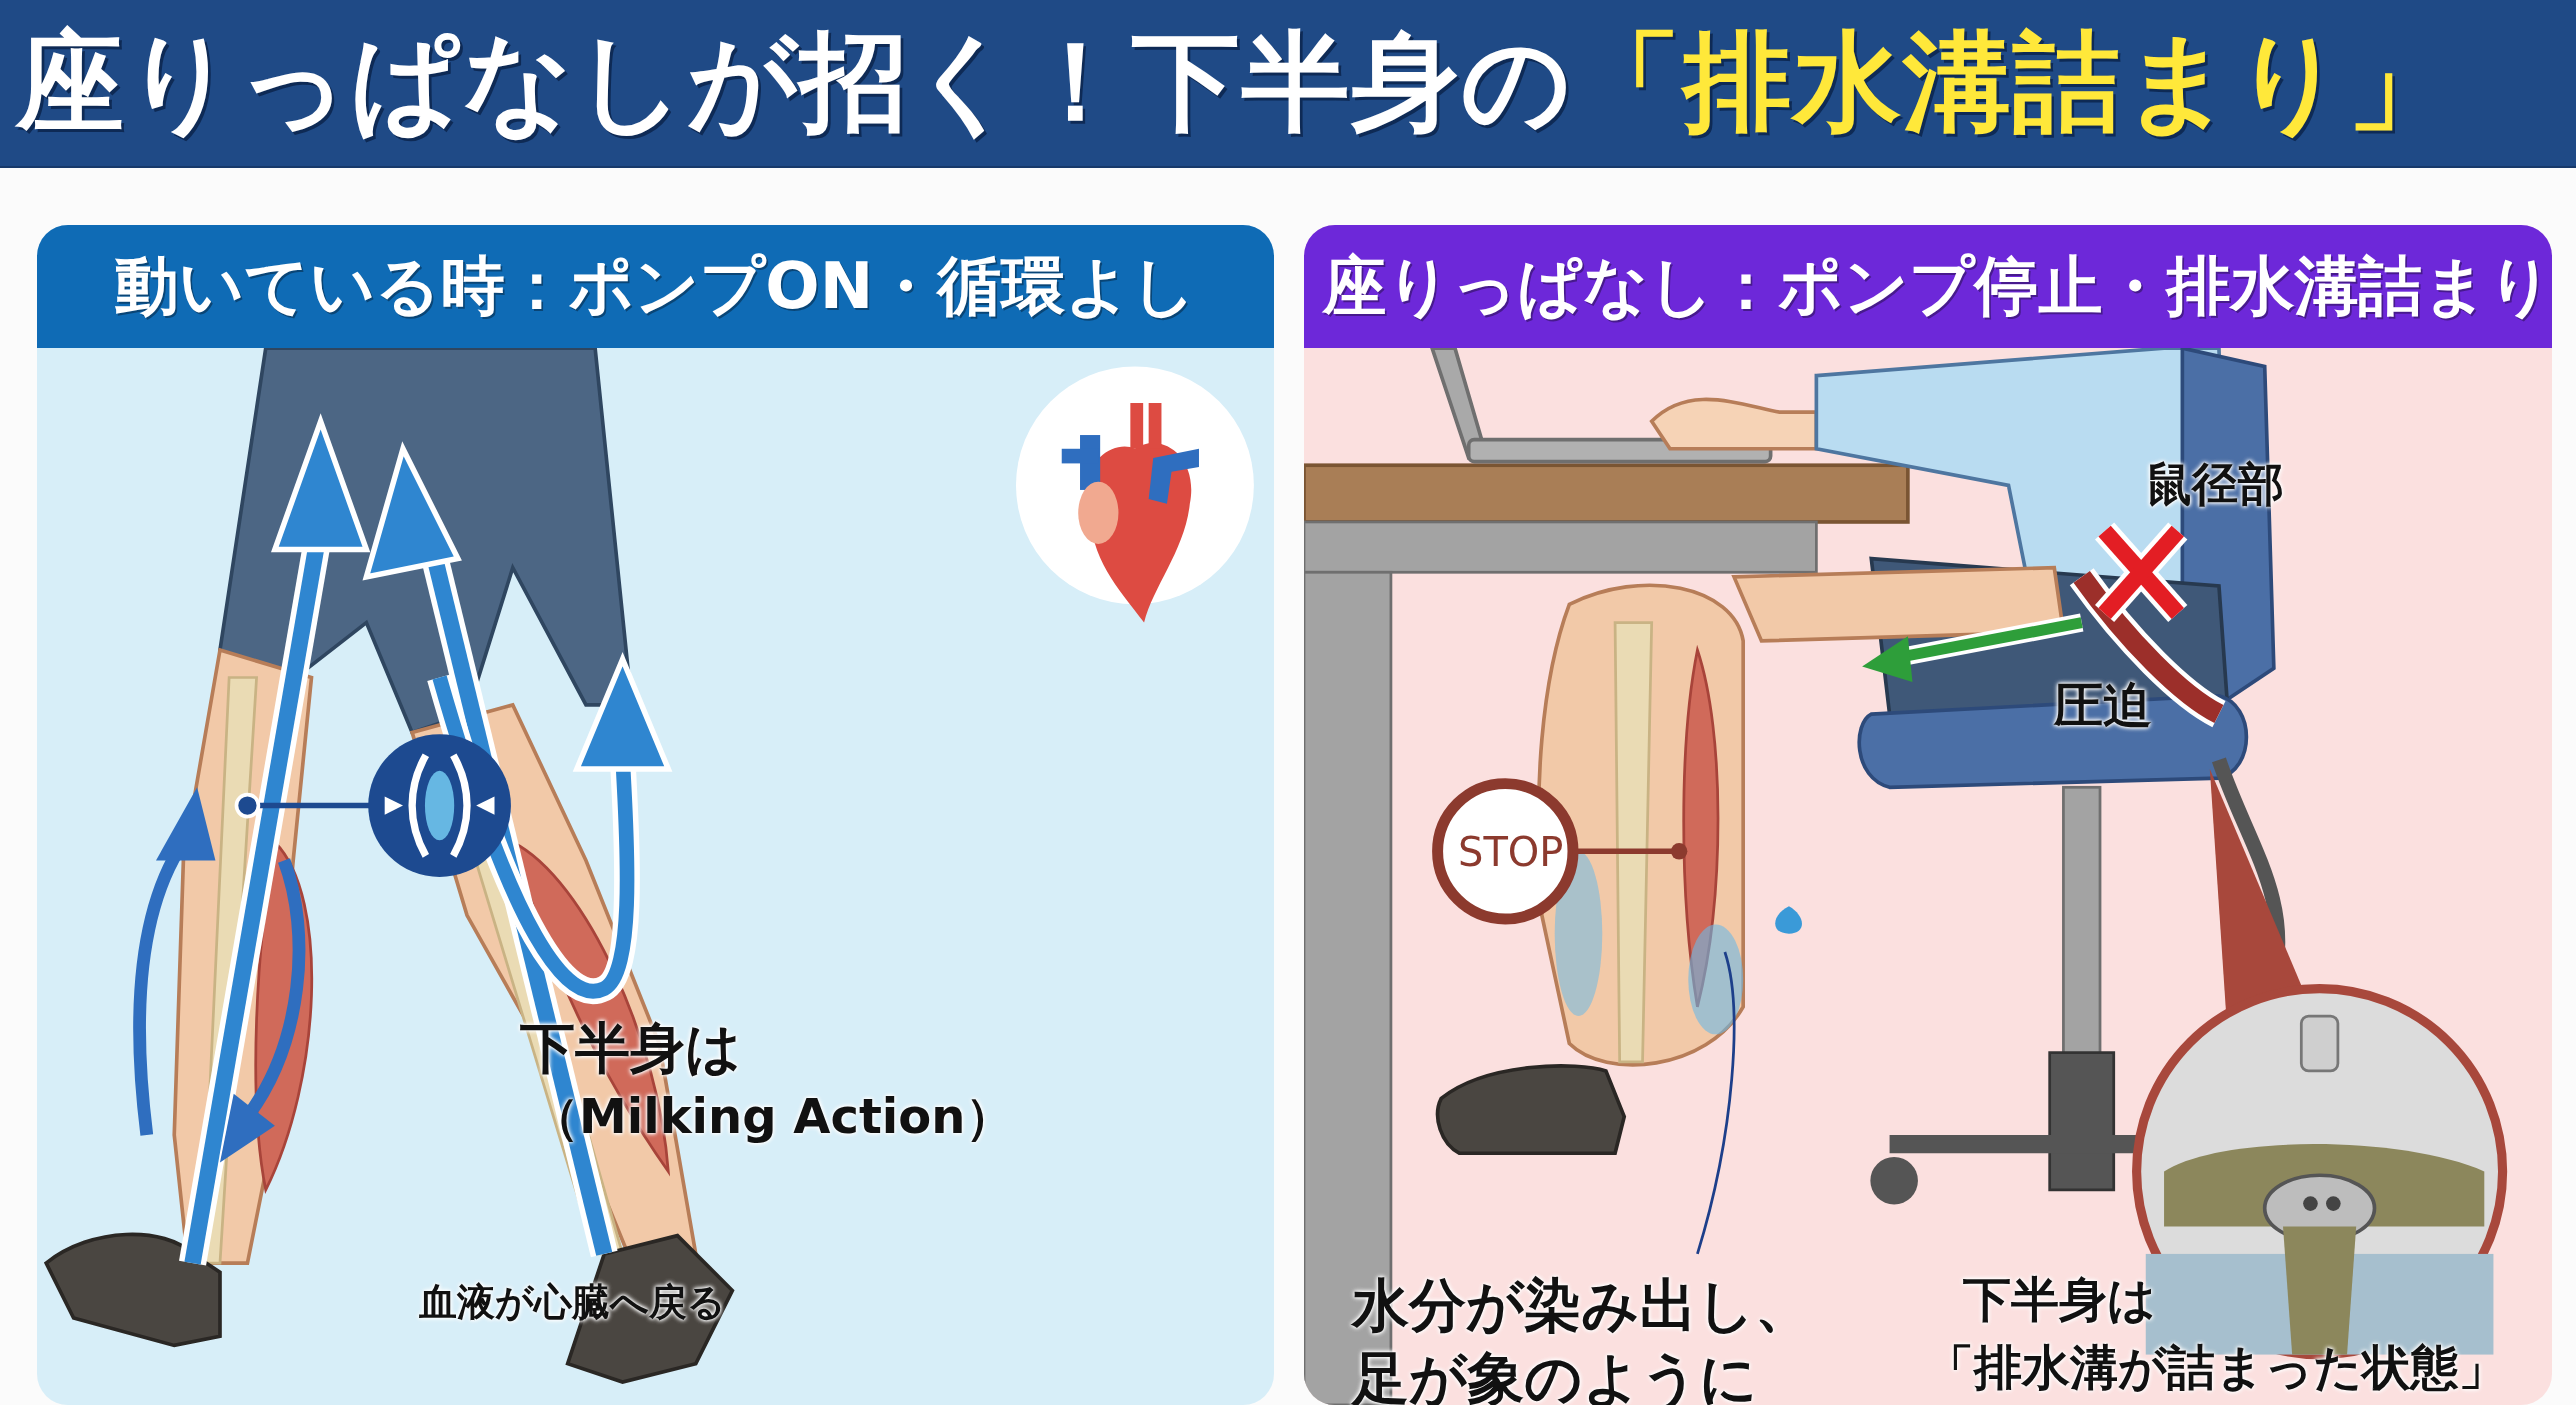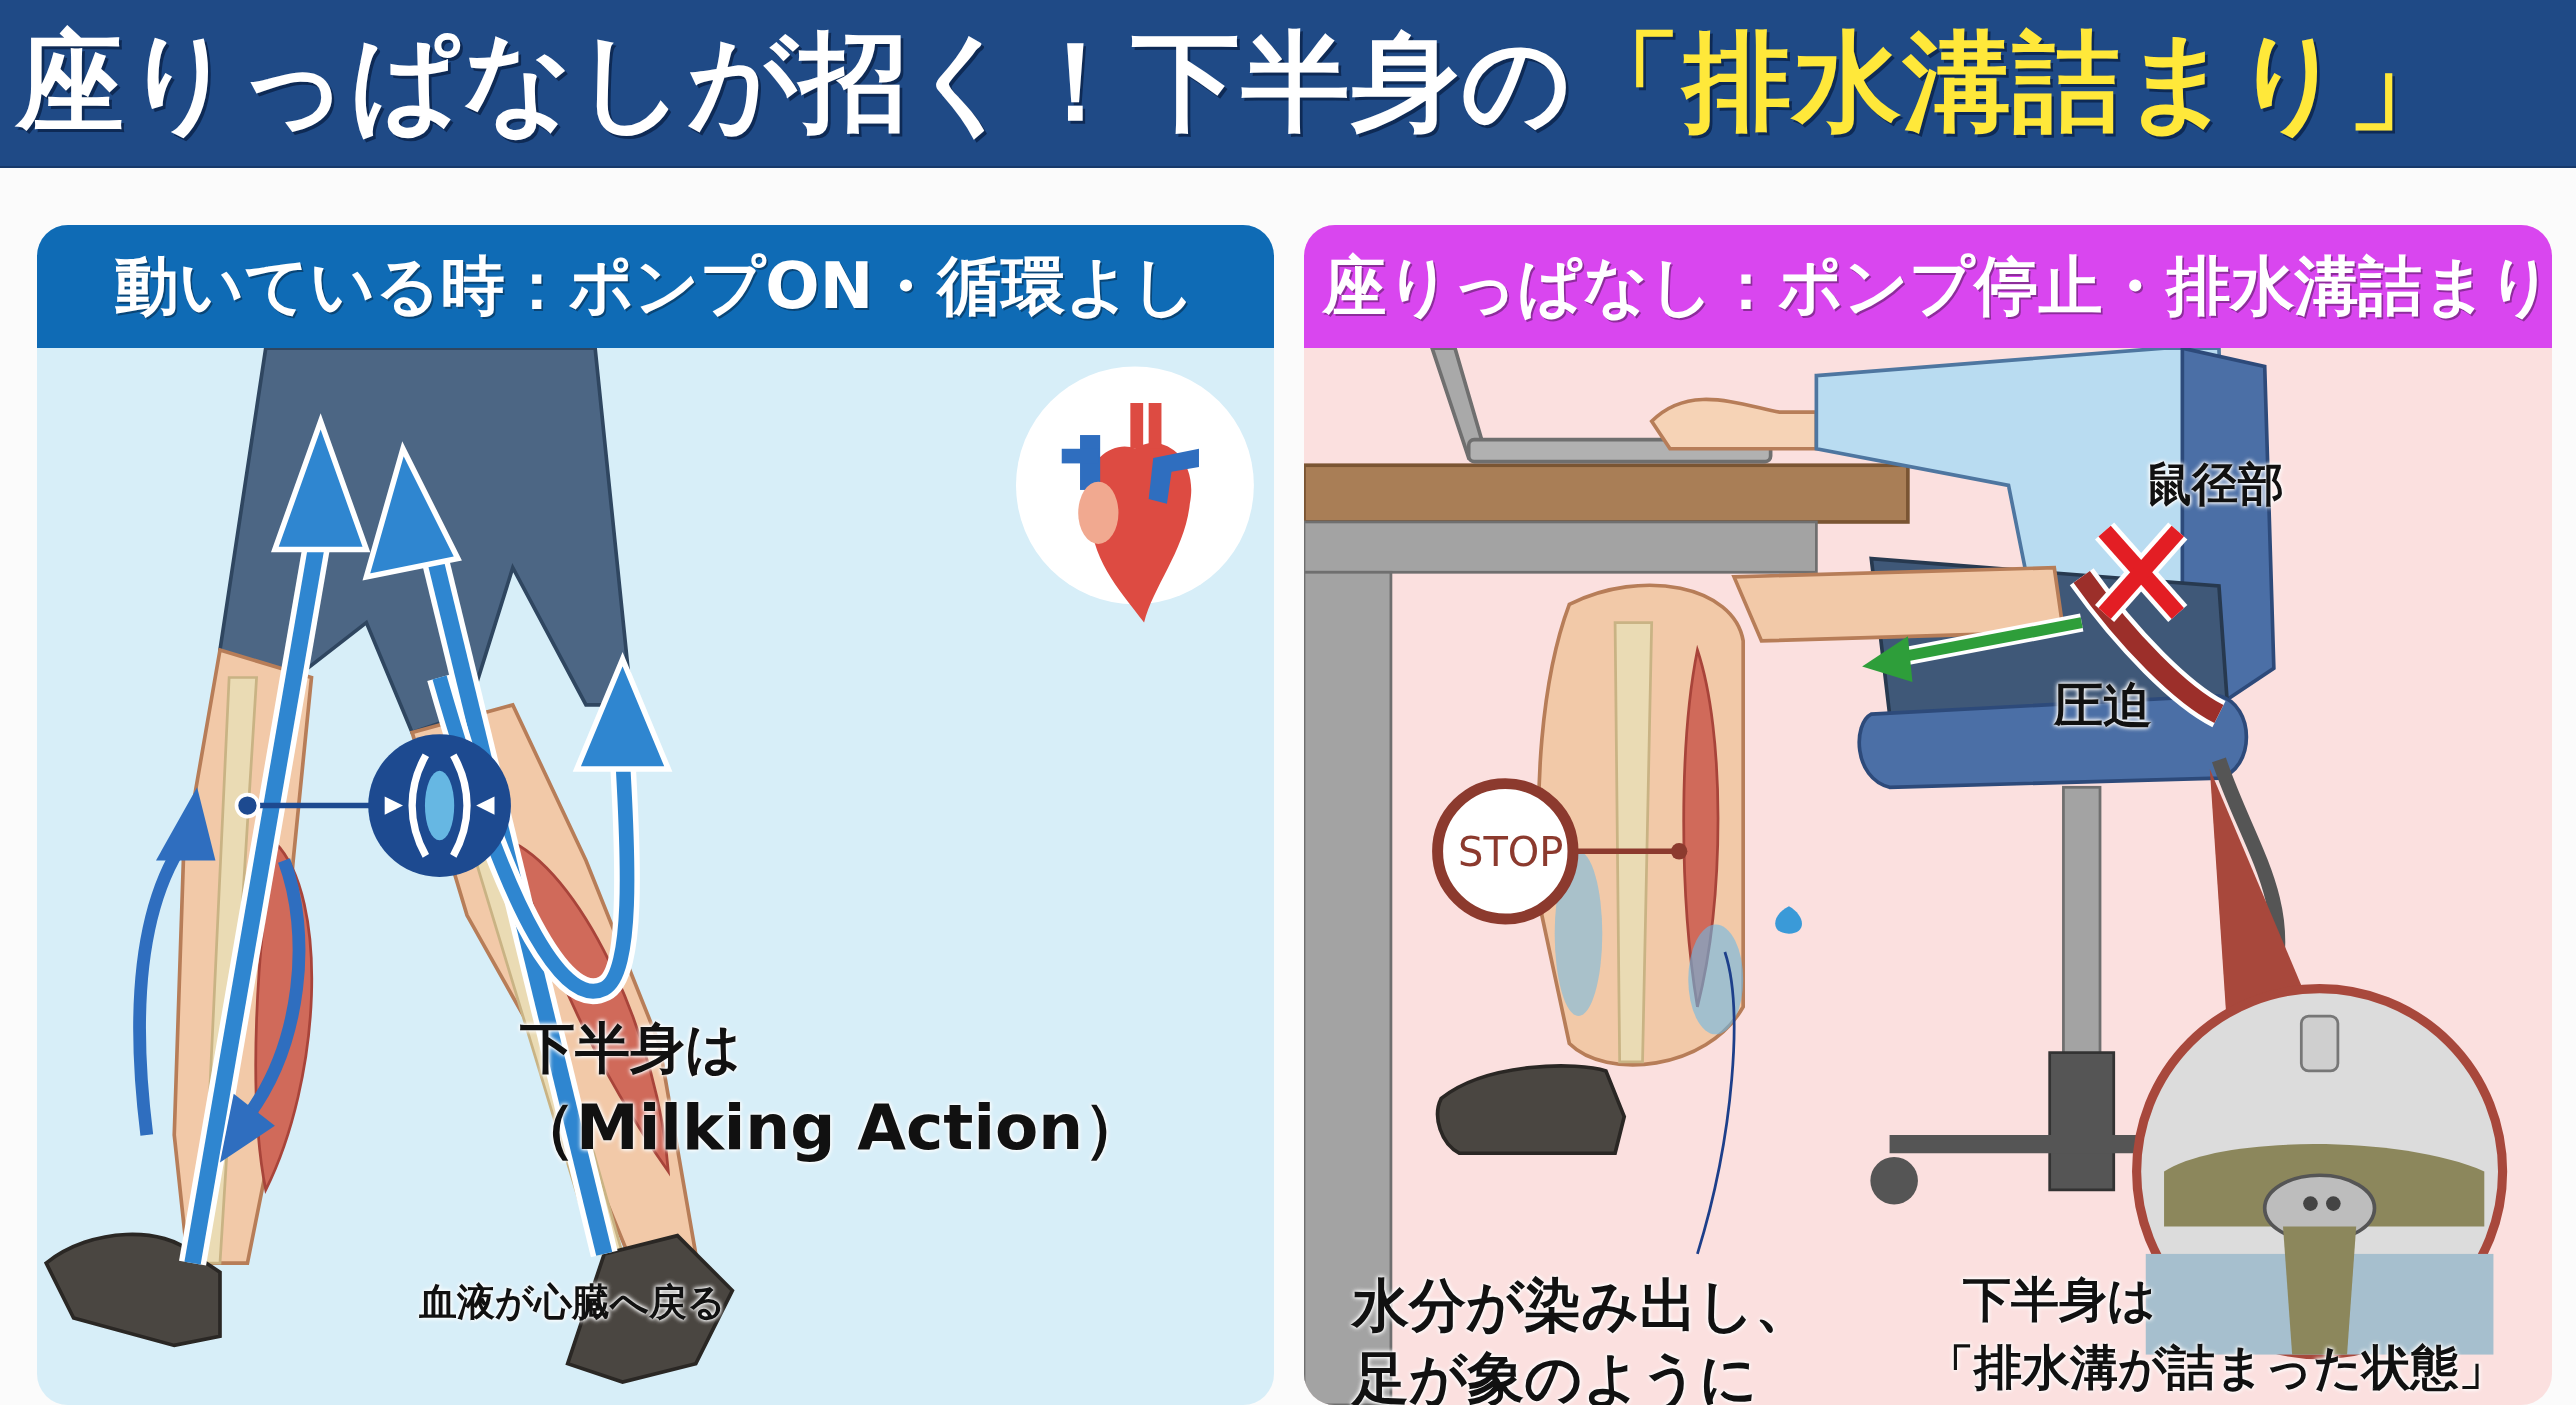--- a/index.html
+++ b/index.html
@@ -10,21 +10,21 @@
   .banner-title { font-size:108px; font-weight:bold; color:#ffffff; letter-spacing:1.8px;
                   text-shadow:2.7px 2.7px 0 #0e2a55; white-space:nowrap; }
   .banner-title .hl { color:#ffe83a; }
 
   .panel { position:absolute; top:201px; height:1180px; border-radius:31px; overflow:hidden;margin-top:24px; }
   .panel.left { left:37px; width:1237px; background:#d7eef8; }
   .panel.right { left:1304px; width:1248px; background:#fbe0df; }
   .panel-head { height:123px; display:flex; align-items:center; justify-content:center;
                 color:#fff; font-weight:bold; font-size:64px; white-space:nowrap; text-shadow:1.8px 1.8px 0 rgba(0,0,0,.35); }
   .left .panel-head { background:#0f6bb5; }
-  .right .panel-head { background:#d946ef;padding-left:20px; }
+  .right .panel-head { background:#6d28d9;padding-left:20px; }
 
   .art { position:absolute; left:0; top:123px; }
   .label { position:absolute; font-weight:bold; color:#111; white-space:nowrap;
            text-shadow:0 0 5.5px #fff, 0 0 5.5px #fff, 0 0 2.7px #fff; }
   .stop-text { position:absolute; font-weight:normal; color:#8c3a2e; font-size:40px; }
 </style>
 </head>
 <body>
 
 <div class="banner">
@@ -80,21 +80,21 @@
     <line x1="230" y1="500" x2="380" y2="500" stroke="#1d4a90" stroke-width="6"></line>
     <circle cx="230" cy="500" r="12" fill="#1d4a90" stroke="#fff" stroke-width="4"></circle>
     <circle cx="440" cy="500" r="78" fill="#1d4a90"></circle>
     <path d="M425 445 C405 480 405 520 425 555 M455 445 C475 480 475 520 455 555" stroke="#fff" stroke-width="8" fill="none"></path>
     <ellipse cx="440" cy="500" rx="16" ry="38" fill="#66b7e3"></ellipse>
     <polygon points="380,490 400,500 380,510" fill="#fff"></polygon>
     <polygon points="500,490 480,500 500,510" fill="#fff"></polygon>
   </svg>
 
   <div class="label" style="left:483px; top:787px; font-size:55px;">下半身は</div>
-  <div class="label" style="left:476px; top:860px; font-size:63px;">（Milking Action）</div>
+  <div class="label" style="left:494px; top:860px; font-size:48px;">（Milking Action）</div>
   <div class="label" style="left:382px; top:1052px; font-size:38px;">血液が心臓へ戻る</div>
 </div>
 
 <div class="panel right">
   <div class="panel-head">座りっぱなし：ポンプ停止・排水溝詰まり</div>
 
   <svg class="art" width="1248" height="1057" viewBox="0 0 1364 1155">
 
     <g>
       <rect x="0" y="128" width="660" height="62" fill="#a97e56" stroke="#7a5533" stroke-width="4"></rect>

